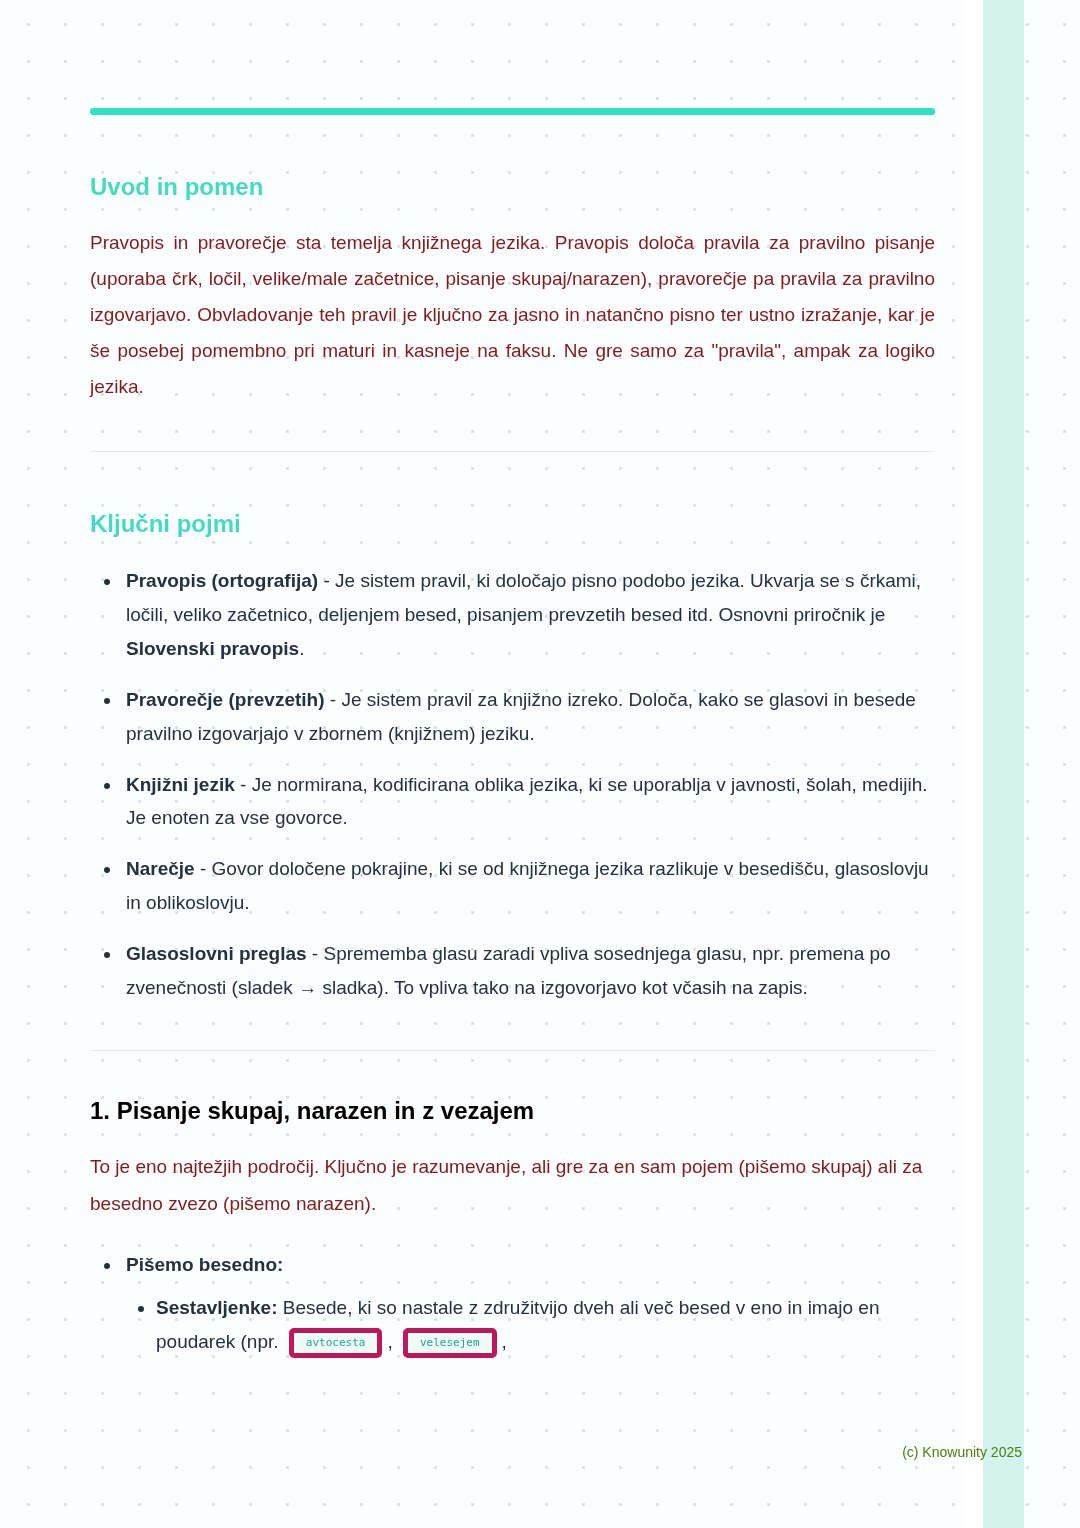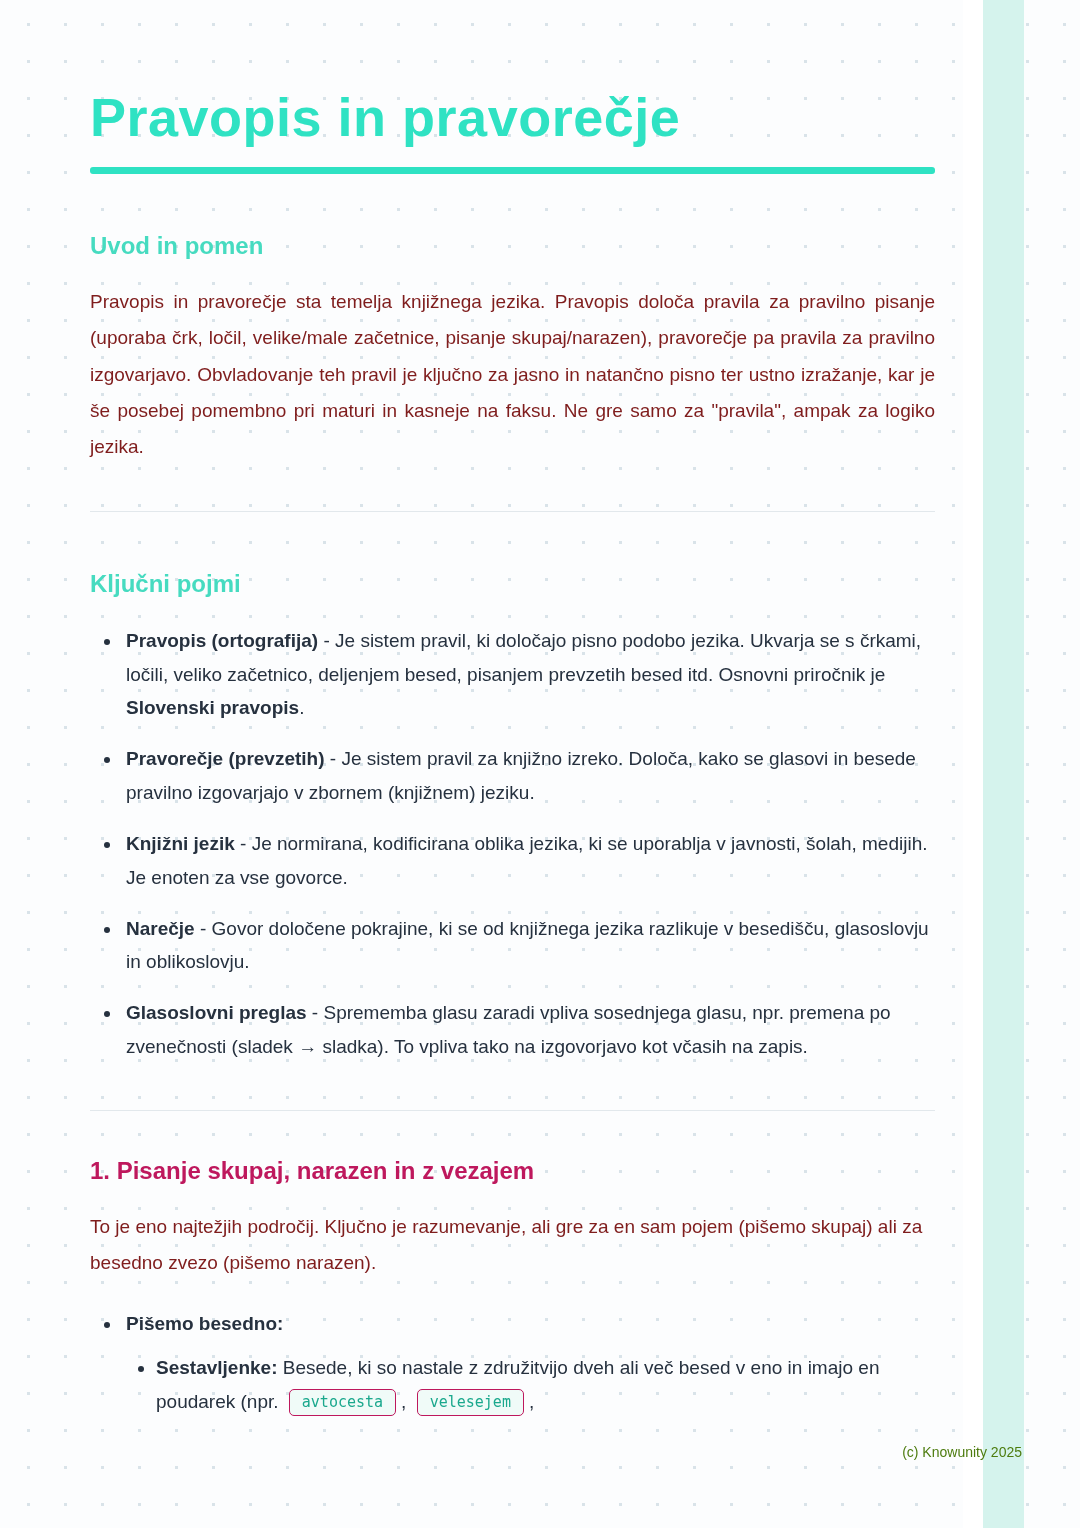--- a/index.html
+++ b/index.html
@@ -32,21 +32,21 @@
     letter-spacing: 0.5px; line-height: 1.1;
   }
   .title-rule {
     margin-top: 20px; height: 7px; width: 845px;
     background: #2fe2c3; border-radius: 3px;
   }
   h2.section {
     margin-top: 58px; font-size: 24px; font-weight: bold; color: #46dbc0;
   }
   h3.subsection {
-    margin-top: 46px; font-size: 24px; font-weight: bold; color: #be185d;
+    margin-top: 46px; font-size: 24px; font-weight: bold; color: #000000;
   }
   p.body {
     margin-top: 24px; font-size: 19px; line-height: 1.9; color: #7f1d1d;
   }
   p.justify { text-align: justify; }
   hr.divider {
     margin-top: 46px; border: none; border-top: 1px solid #e2e8ec; width: 845px;
   }
   ul.bullets {
     margin-top: 26px; padding-left: 32px; list-style: disc;
@@ -56,39 +56,38 @@
     padding-left: 4px;
   }
   ul.bullets ul.sub {
     margin-top: 10px; padding-left: 30px; list-style: disc;
   }
   ul.bullets ul.sub > li { margin-bottom: 0; }
   .b { font-weight: bold; }
   .chip {
     display: inline-block;
     font-family: "DejaVu Sans Mono", "Liberation Mono", monospace;
-    font-size: 15px; color: #1aa88d;
-    background: #f0fbf8; border: 1px solid #be185d; border-radius: 5px;
+    font-size: 11px; color: #1aa88d;
+    background: #f0fbf8; border: 5px solid #be185d; border-radius: 5px;
     padding: 3px 12px; margin: 0 5px; line-height: 1.3; vertical-align: middle;
   }
   .footer {
     position: absolute; right: 58px; bottom: 68px; z-index: 3;
     font-size: 14px; color: #4d7c0f;
   }
 </style>
 </head>
 <body>
 
 <div class="stripe-white"></div>
 <div class="stripe-accent"></div>
 
 <div class="content">
   <div class="inner">
 
-    <h1 class="title">Pravopis in pravorečje</h1>
     <div class="title-rule"></div>
 
     <h2 class="section">Uvod in pomen</h2>
     <p class="body justify">Pravopis in pravorečje sta temelja knjižnega jezika. Pravopis določa pravila za pravilno pisanje (uporaba črk, ločil, velike/male začetnice, pisanje skupaj/narazen), pravorečje pa pravila za pravilno izgovarjavo. Obvladovanje teh pravil je ključno za jasno in natančno pisno ter ustno izražanje, kar je še posebej pomembno pri maturi in kasneje na faksu. Ne gre samo za "pravila", ampak za logiko jezika.</p>
 
     <hr class="divider">
 
     <h2 class="section">Ključni pojmi</h2>
 
     <ul class="bullets">

